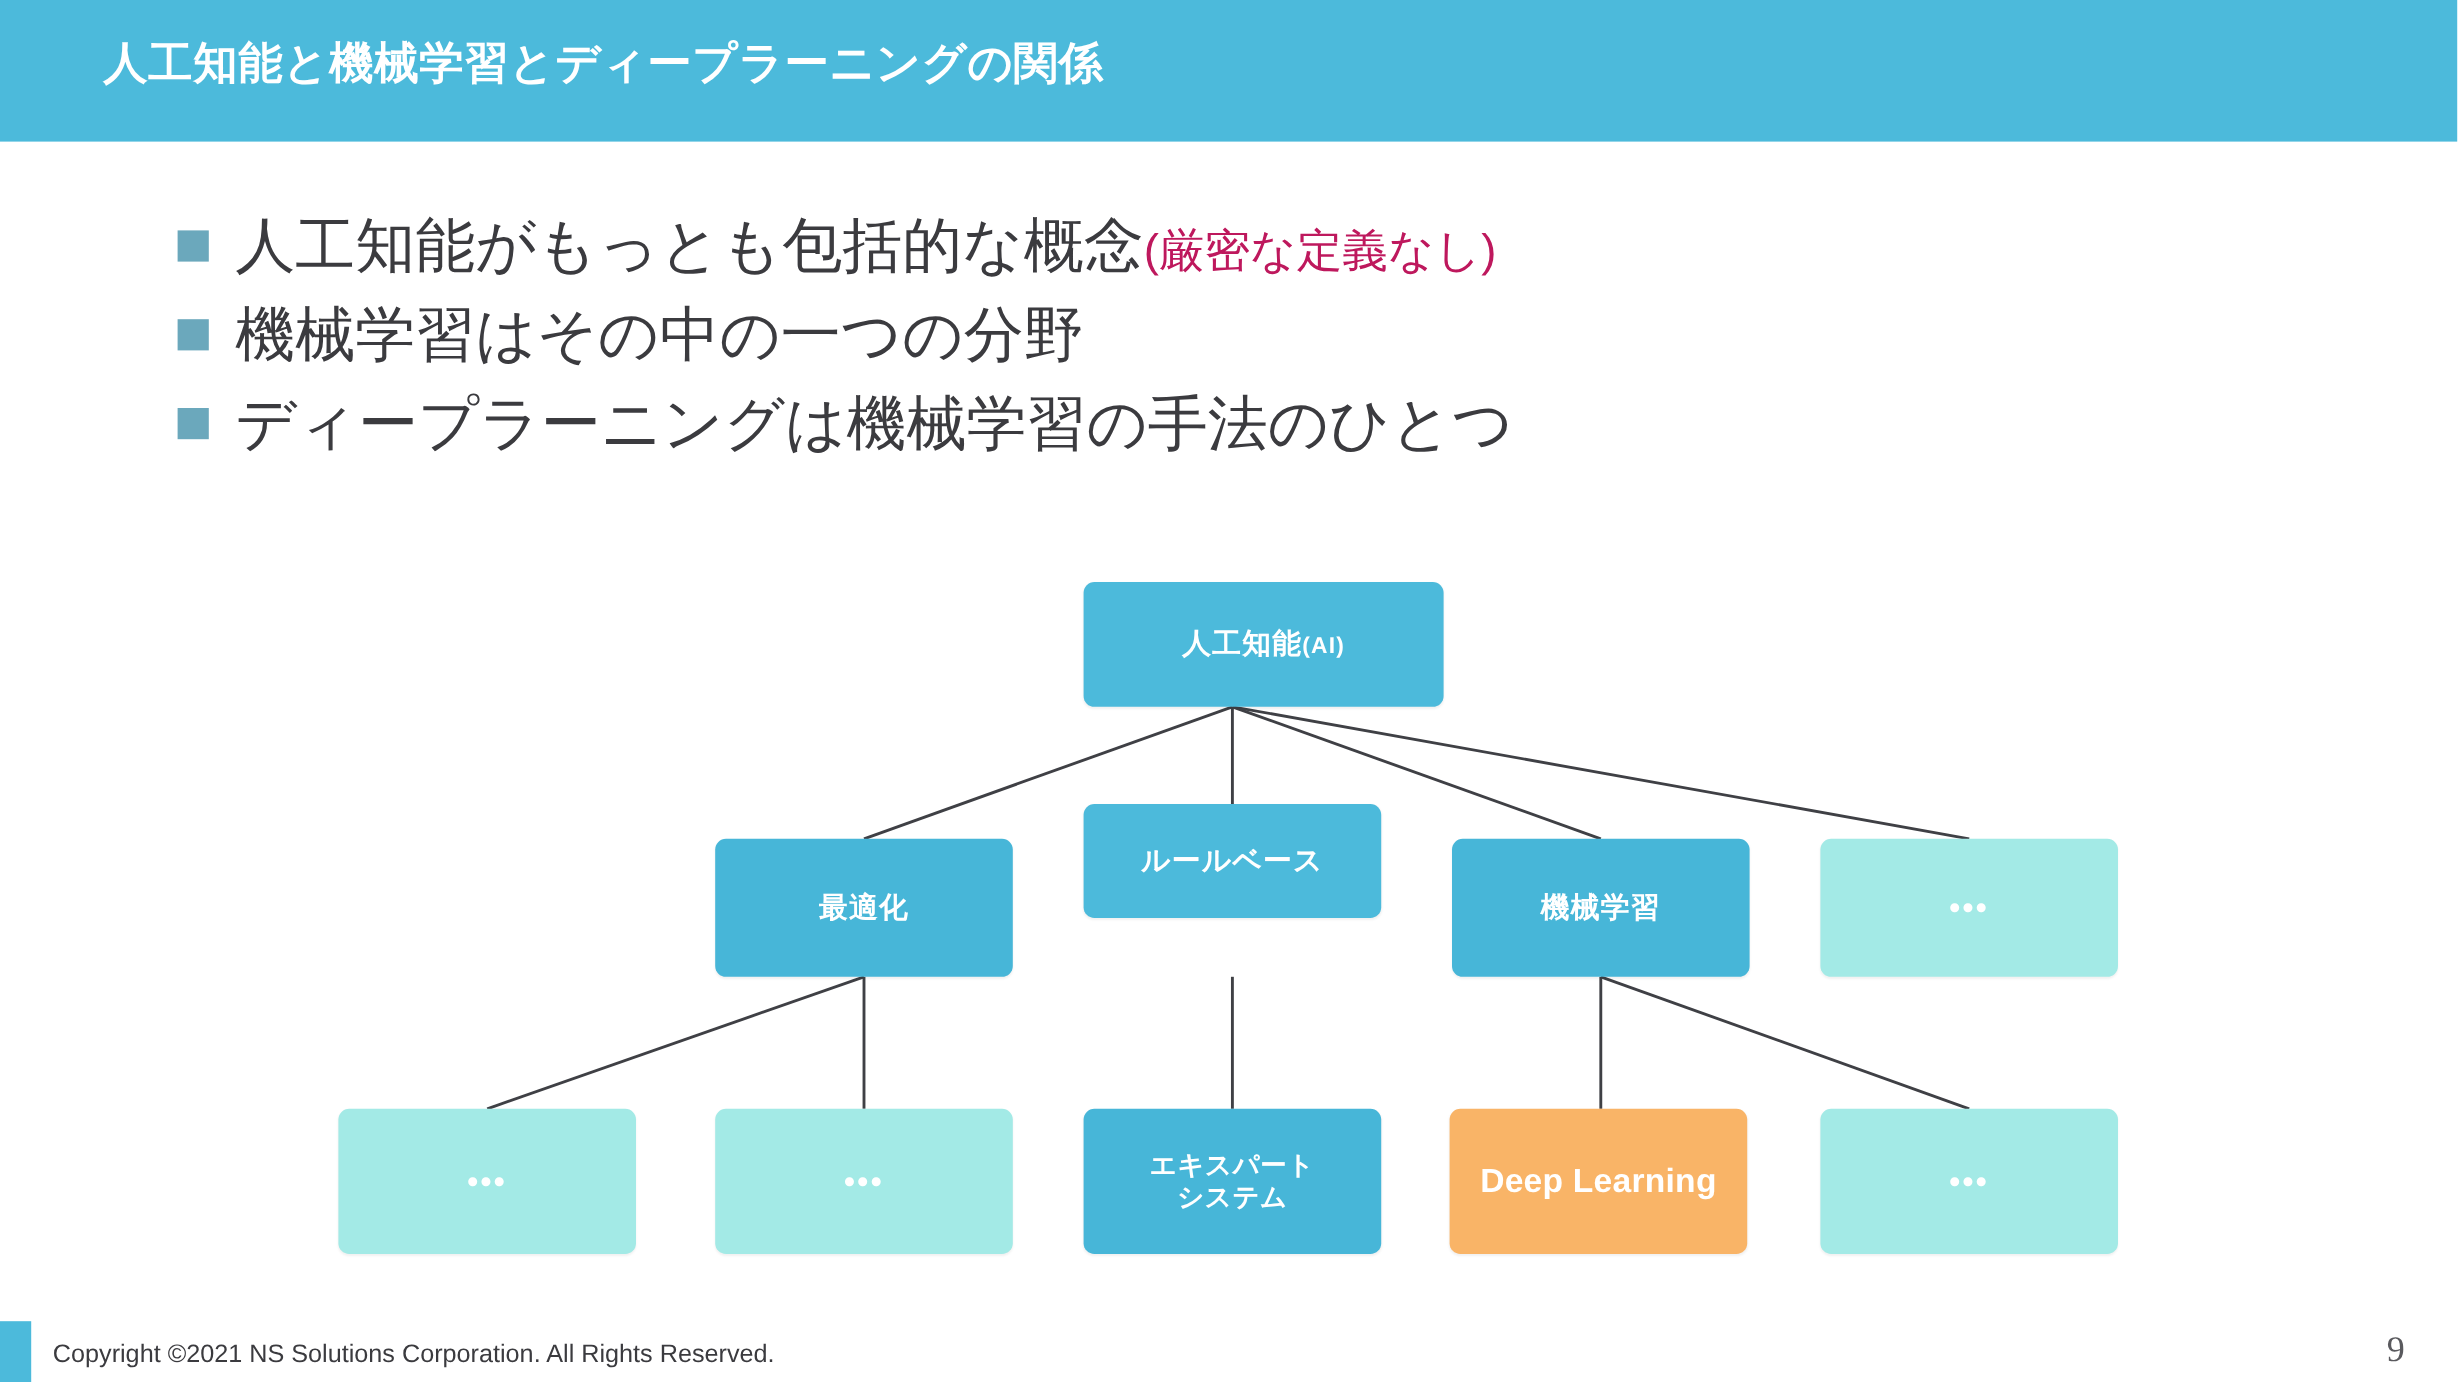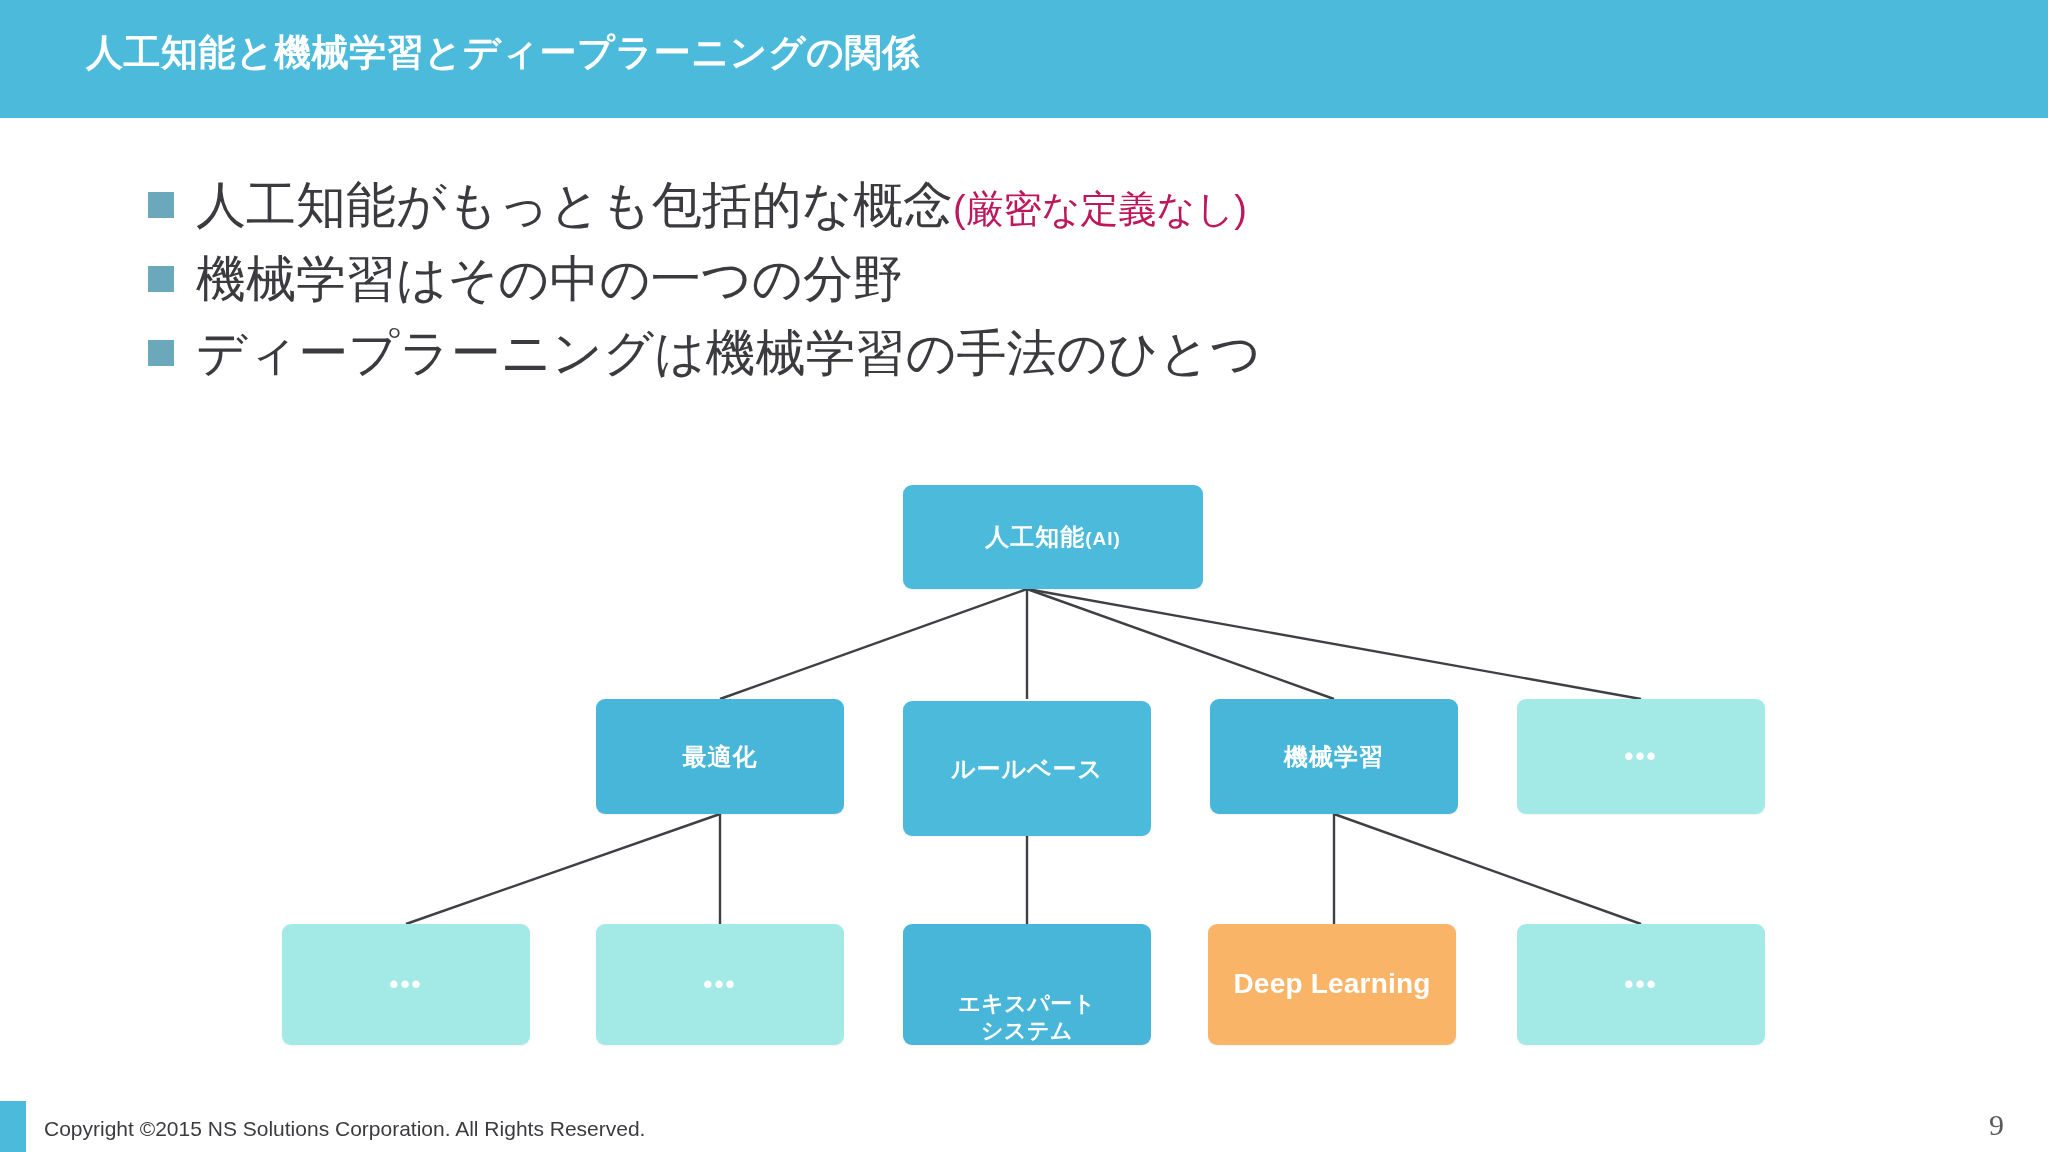--- a/index.html
+++ b/index.html
@@ -180,44 +180,44 @@
           <line x1="1334" y1="814" x2="1641" y2="924"></line>
         </g>
     </svg>
     <div id="node-layer">
         <div class="node blue" style="left: 903px; top: 485px; width: 300px; height: 104px;">
           <div class="node-label lbl-ai"><span>人工知能</span><span class="ai-sub">(AI)</span></div>
         </div>
         <div class="node blue-dark" style="left: 596px; top: 699px; width: 248px; height: 115px;">
           <div class="node-label lbl-jp">最適化</div>
         </div>
-        <div class="node blue" style="left: 903px; top: 701px; width: 248px; height: 135px;">
+        <div class="node blue" style="left: 903px; top: 670px; width: 248px; height: 95px;">
           <div class="node-label lbl-jp">ルールベース</div>
         </div>
         <div class="node blue-dark" style="left: 1210px; top: 699px; width: 248px; height: 115px;">
           <div class="node-label lbl-jp">機械学習</div>
         </div>
         <div class="node light" style="left: 1517px; top: 699px; width: 248px; height: 115px;">
           <div class="node-label lbl-dots">•••</div>
         </div>
         <div class="node light" style="left: 282px; top: 924px; width: 248px; height: 121px;">
           <div class="node-label lbl-dots">•••</div>
         </div>
         <div class="node light" style="left: 596px; top: 924px; width: 248px; height: 121px;">
           <div class="node-label lbl-dots">•••</div>
         </div>
-        <div class="node blue-dark" style="left: 903px; top: 924px; width: 248px; height: 121px; align-items: flex-end;">
+        <div class="node blue-dark" style="left: 903px; top: 924px; width: 248px; height: 121px;">
           <div class="node-label lbl-jp-s">エキスパート<br>システム</div>
         </div>
         <div class="node orange" style="left: 1208px; top: 924px; width: 248px; height: 121px;">
           <div class="node-label lbl-en">Deep Learning</div>
         </div>
         <div class="node light" style="left: 1517px; top: 924px; width: 248px; height: 121px;">
           <div class="node-label lbl-dots">•••</div>
         </div>
       </div>
   </div>
 
   <div class="footer-tab"></div>
-  <div class="footer-copy">Copyright ©2015 NS Solutions Corporation. All Rights Reserved.</div>
+  <div class="footer-copy">Copyright ©2021 NS Solutions Corporation. All Rights Reserved.</div>
   <div class="footer-page">9</div>
 
 </div>
 
 </body></html>

